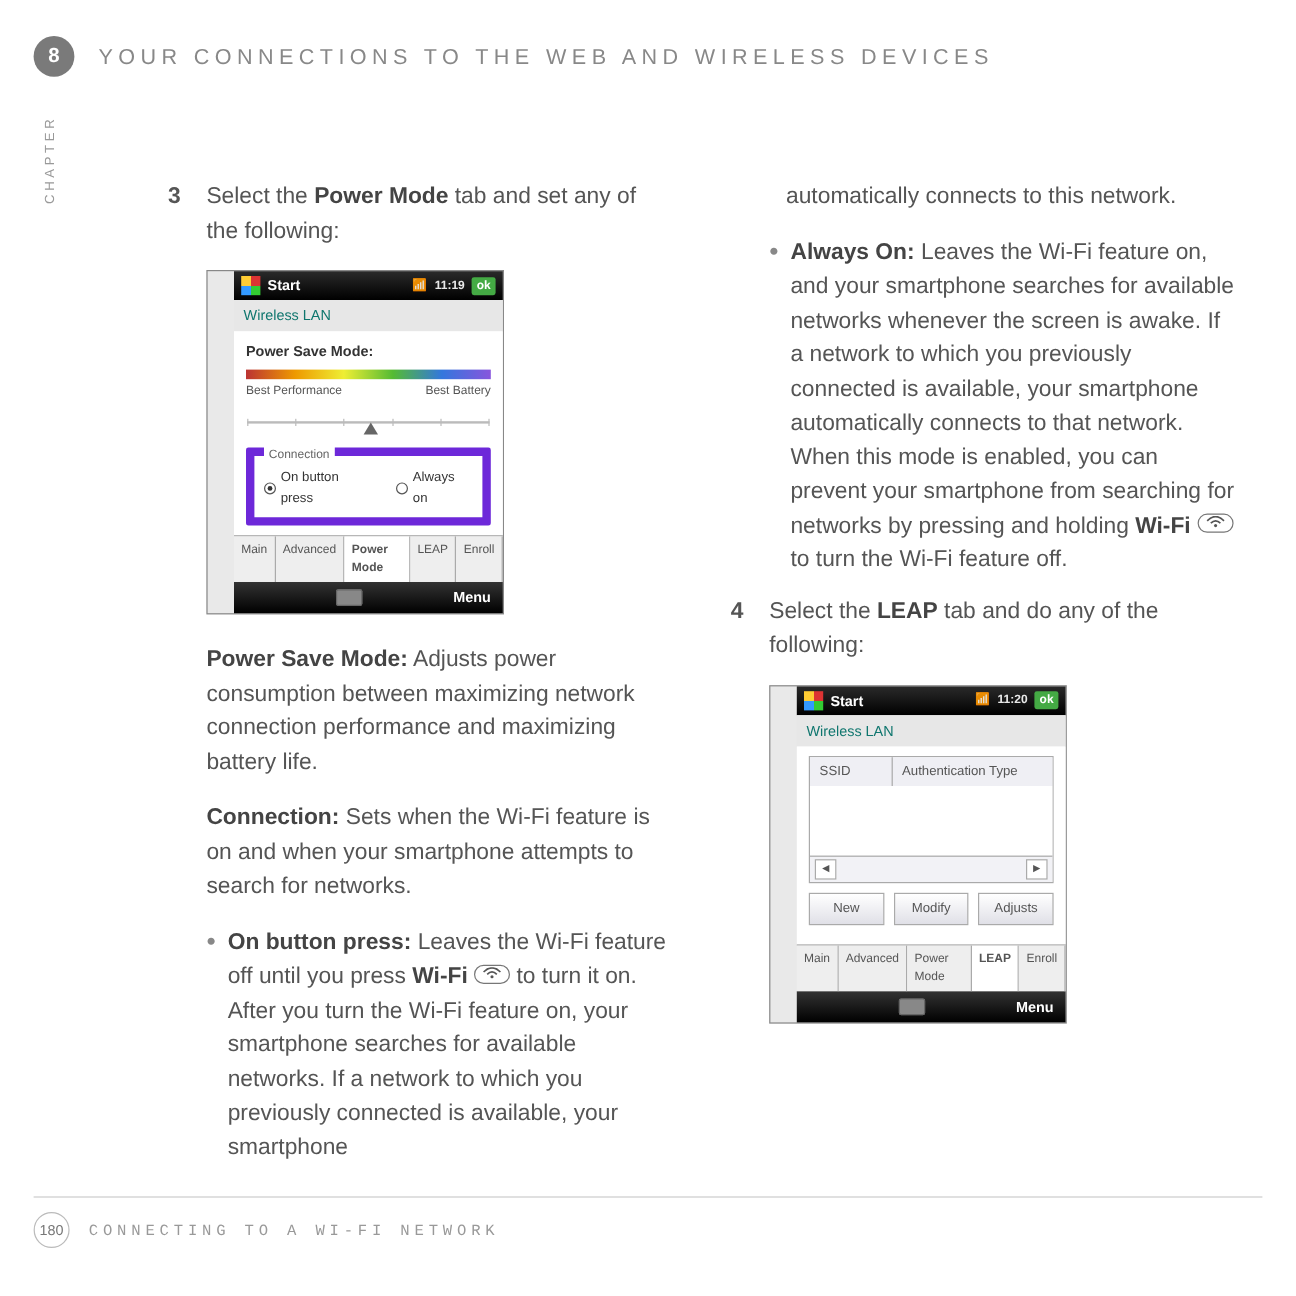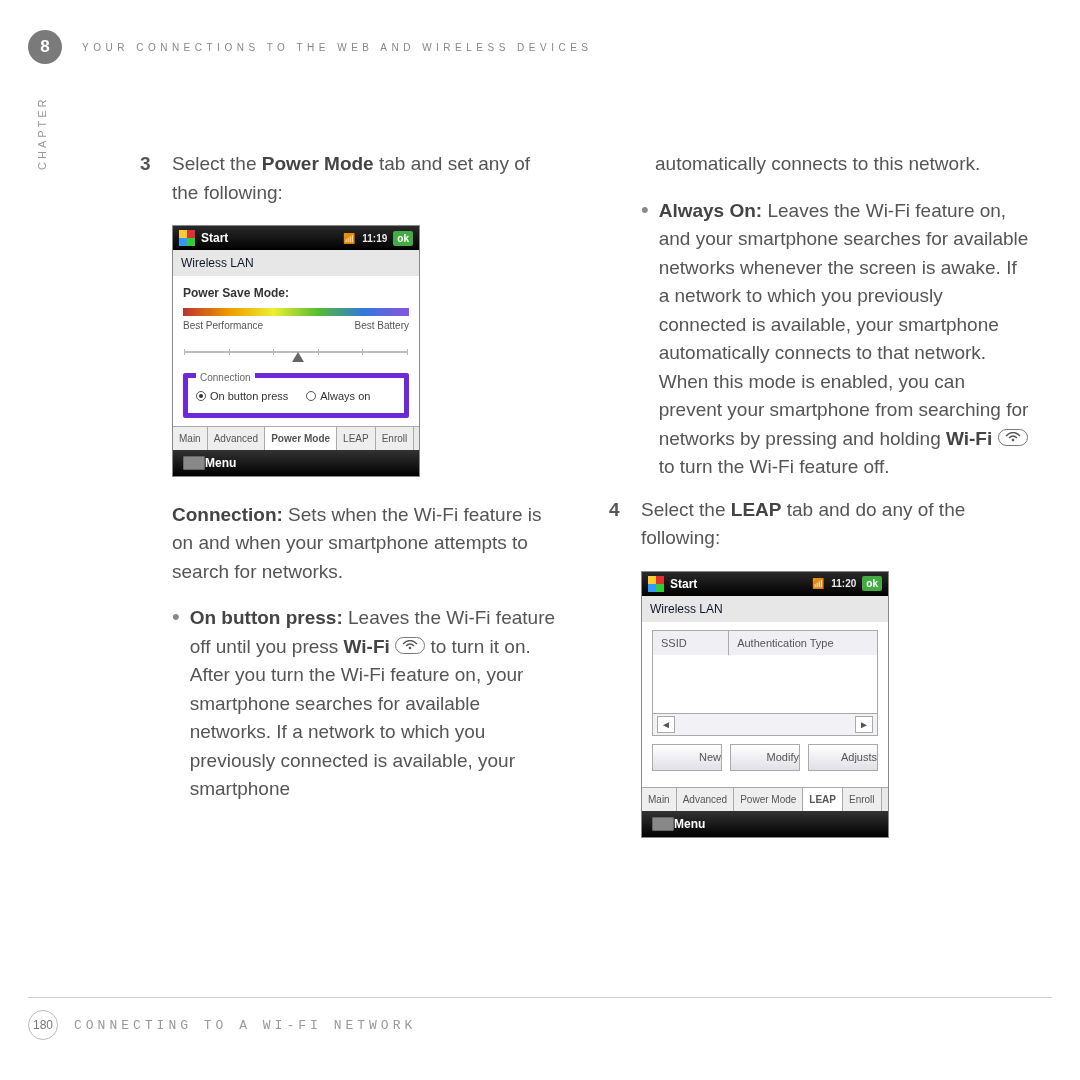--- a/index.html
+++ b/index.html
@@ -20,21 +20,21 @@
     align-items: center;
     gap: 20px;
   }
   .chapter-circle {
     width: 34px; height: 34px; border-radius: 50%;
     background: #7a7a7a; color: #fff;
     display: flex; align-items: center; justify-content: center;
     font-size: 17px; font-weight: 600;
   }
   .header-title {
-    font-size: 10px; letter-spacing: 4.5px; color: #888;
+    font-size: 18px; letter-spacing: 4.5px; color: #888;
     text-transform: uppercase;
   }
   .sidebar-label {
     position: absolute;
     top: 170px; left: 36px;
     transform: rotate(-90deg);
     transform-origin: left top;
     font-size: 11px; letter-spacing: 3px; color: #999;
   }
   
@@ -84,69 +84,70 @@
   .wifi-icon svg { width: 16px; height: 10px; }
 
   
   .shot {
     width: 248px;
     margin: 10px 0 24px 32px;
     background: #e9e9e9;
     border: 1px solid #888;
     font-size: 12px;
     color: #333;
+    padding-left: 22px;
   }
   .shot .bar {
     background: linear-gradient(#2a2a2a, #000);
     color: #fff; display: flex; align-items: center;
     padding: 3px 6px; gap: 6px; font-weight: 600;
   }
   .shot .bar .flag {
     width: 16px; height: 16px; display: inline-block; position: relative;
   }
   .shot .bar .flag::before { content:""; position:absolute; inset:0; background:
     conic-gradient(#d33 0 25%, #3c3 0 50%, #39f 0 75%, #fc3 0 100%); }
   .shot .bar .spacer { flex: 1; }
   .shot .bar .sys { font-size: 10px; opacity: .9; }
   .shot .bar .ok {
     background: #4a4; padding: 0 4px; border-radius: 2px; font-size: 10px;
   }
   .shot .crumb {
-    background: #e7e7e7; color: #0f172a; padding: 4px 8px; font-size: 12px;
+    background: #e7e7e7; color: #0f766e; padding: 4px 8px; font-size: 12px;
   }
   .shot .body { background: #fff; padding: 8px 10px; }
   .shot .body h5 { font-size: 12px; font-weight: 700; margin-bottom: 6px; color: #333; }
   .gradbar {
     height: 8px; width: 100%;
     background: linear-gradient(90deg, #b33 0%, #e90 20%, #ee3 40%, #5b3 60%, #37d 80%, #85d 100%);
     margin-bottom: 2px;
   }
   .slider-labels { display:flex; justify-content: space-between; font-size: 10px; color:#555; margin-top:2px; margin-bottom:6px;}
   .slider {
     height: 24px; border: 1px solid transparent; position: relative; margin-bottom: 10px;
   }
   .slider .track { position: absolute; top: 50%; left: 0; right: 0; height: 2px; background: #bbb; }
   .slider .ticks { position:absolute; top:40%; left:0; right:0; display:flex; justify-content: space-between;}
   .slider .ticks span { width:1px; height:6px; background:#bbb; }
   .slider .thumb { position:absolute; top:35%; left:48%; width:0; height:0;
     border-left:6px solid transparent; border-right:6px solid transparent; border-bottom:10px solid #666; transform: translateY(4px);}
   .group {
-    border: 5px solid #6d28d9; border-radius: 2px; padding: 6px 8px 8px 8px; position: relative; margin-top: 10px;
+    border: 7px solid #6d28d9; border-radius: 2px; padding: 6px 8px 8px 8px; position: relative; margin-top: 10px;
   }
   .group .legend { position: absolute; top: -8px; left: 8px; background: #fff; font-size: 10px; color: #666; padding: 0 4px; }
   .radios { display:flex; gap: 18px; font-size: 11px; color:#333; margin-top:4px;}
   .radios label { display:flex; align-items:center; gap:4px; }
   .radios .r { width:10px; height:10px; border:1px solid #555; border-radius:50%; display:inline-block; position:relative;}
   .radios .r.on::after { content:""; position:absolute; inset:2px; background:#333; border-radius:50%; }
   .tabs { display:flex; border-top:1px solid #aaa; }
   .tabs .tab { font-size:10px; padding:4px 6px; border-right:1px solid #aaa; background:#eee; color:#555;}
   .tabs .tab.active { background:#fff; font-weight:600; }
   .shot .bottom {
     background: linear-gradient(#333, #000);
-    color:#fff; display:flex; align-items:center; 
+    color:#fff; display:flex; align-items:center; justify-content:space-between;
     padding: 4px 10px; font-size: 12px; font-weight:600;
   }
   .shot .bottom .kbd {
     width: 22px; height: 14px; background:#888; border-radius:2px;
     box-shadow: inset 0 0 0 1px #666;
   }
 
   
   .leap-table {
     border:1px solid #aaa; width:100%; font-size:11px; color:#555;
@@ -156,21 +157,21 @@
   .leap-table .hdr .cell:first-child { width: 34%; }
   .leap-table .hdr .cell:last-child { flex: 1; border-right: none; }
   .leap-table .rows { height: 58px; background:#fff; }
   .leap-scroll {
     display:flex; align-items:center; justify-content:space-between;
     background:#f2f2f6; border-top:1px solid #aaa; padding:2px 4px; font-size:10px; color:#555;
   }
   .leap-scroll .arrow { border:1px solid #aaa; width:18px; text-align:center; background:#fff;}
   .leap-btns { display:flex; gap:8px; margin:8px 0; }
   .leap-btns .btn {
-    flex:1; text-align:right; font-size:11px; padding:4px 0;
+    flex:1; text-align:center; font-size:11px; padding:4px 0;
     background: linear-gradient(#fff,#e0e0e7); border:1px solid #aaa; color:#555;
   }
 </style>
 </head>
 <body>
 
 <div class="header">
   <div class="chapter-circle">8</div>
   <div class="header-title">YOUR CONNECTIONS TO THE WEB AND WIRELESS DEVICES</div>
 </div>
@@ -235,20 +236,23 @@
         <div class="tab">LEAP</div>
         <div class="tab">Enroll</div>
       </div>
       <div class="bottom">
         <span></span>
         <span class="kbd"></span>
         <span>Menu</span>
       </div>
     </div>
 
+    <div class="indent">
+      <span class="bold">Power Save Mode:</span><span> Adjusts power consumption between maximizing network connection performance and maximizing battery life.</span>
+    </div>
     <div class="indent">
       <span class="bold">Connection:</span><span> Sets when the Wi-Fi feature is on and when your smartphone attempts to search for networks.</span>
     </div>
     <div class="bullet">
       <div class="dot">•</div>
       <div class="btxt">
         <span class="bold">On button press:</span><span> Leaves the Wi-Fi feature off until you press </span><span class="bold">Wi-Fi</span> <span class="wifi-icon"><svg viewBox="0 0 16 10">
               <path d="M1 4 Q8 -3 15 4" fill="none" stroke="#555" stroke-width="1.4"></path>
               <path d="M4 6 Q8 2 12 6" fill="none" stroke="#555" stroke-width="1.4"></path>
               <circle cx="8" cy="8" r="1.3" fill="#555"></circle>

